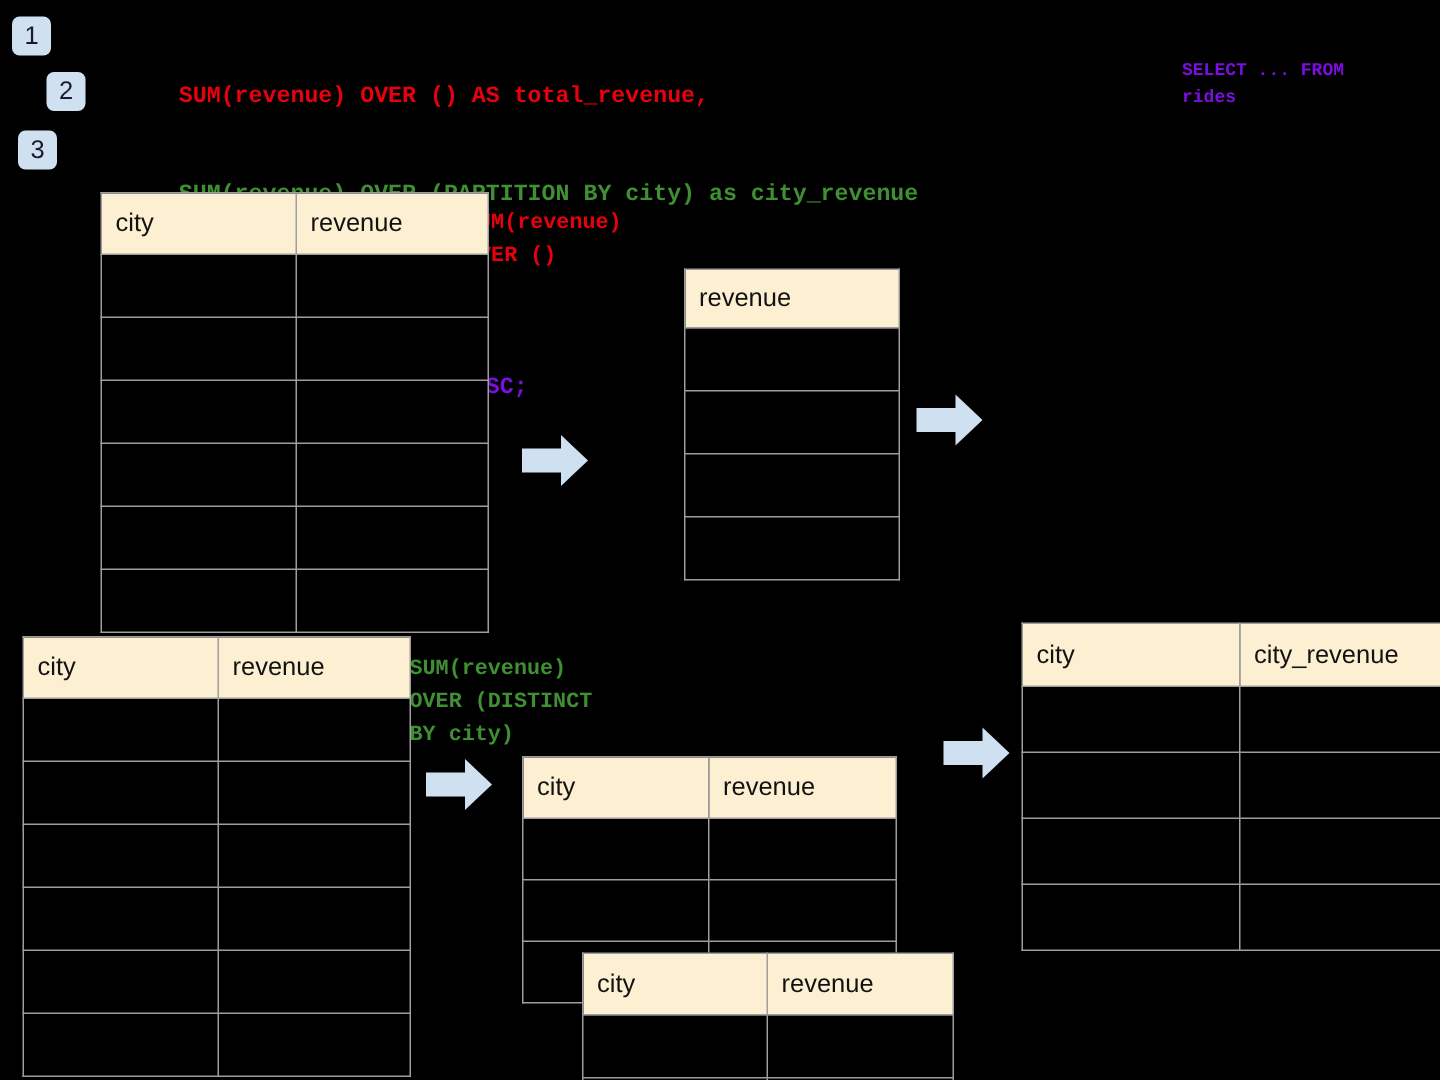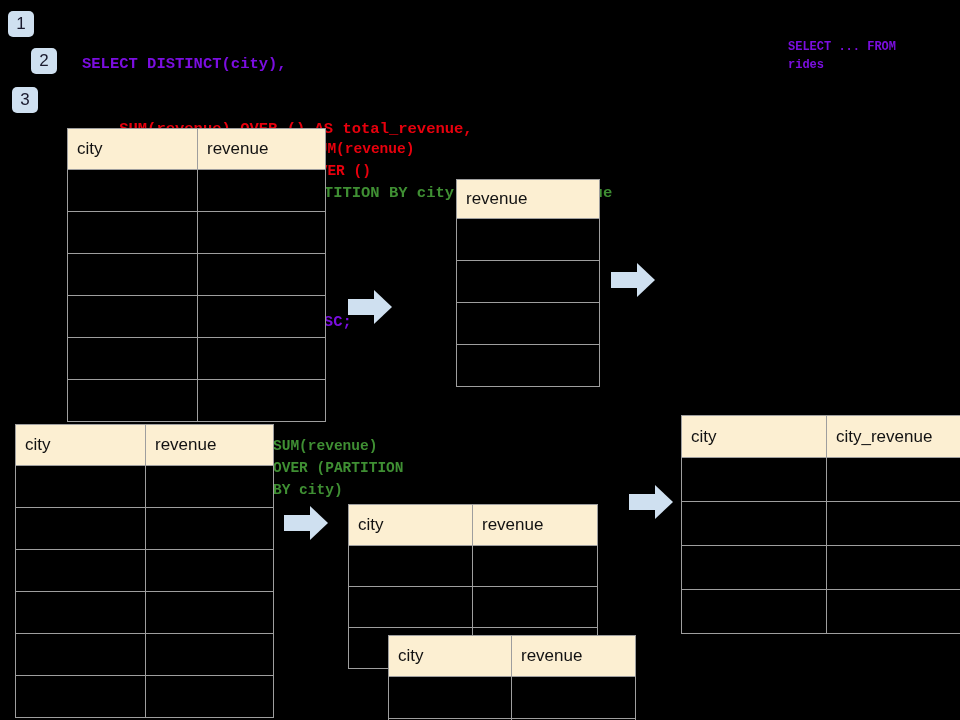--- a/index.html
+++ b/index.html
@@ -120,35 +120,34 @@
 </head>
 <body>
 
 <div id="canvas">
 
   <div class="step-badge" style="left:8px;  top:11px;">1</div>
   <div class="step-badge" style="left:31px; top:48px;">2</div>
   <div class="step-badge" style="left:12px; top:87px;">3</div>
 
   <div class="sql-block" style="left:82px; top:11px;">
-    <div class="sql-line c-purple">SELECT DISTINCT(city),</div>
     <div class="sql-line c-red">    SUM(revenue) OVER () AS total_revenue,</div>
     <div class="sql-line c-green">    SUM(revenue) OVER (PARTITION BY city) as city_revenue</div>
     <div class="sql-line c-purple">  FROM rides</div>
     <div class="sql-line c-purple">  ORDER by city_revenue DESC;</div>
   </div>
 
   <div class="sql-note" style="left:788px; top:38px;">SELECT ... FROM
 rides</div>
 
   <div class="annot red" style="left:310px; top:138px;">SUM(revenue)
 OVER ()</div>
 
   <div class="annot green" style="left:273px; top:435px;">SUM(revenue)
-OVER (PARTITION
+OVER (DISTINCT
 BY city)</div>
 
   <table class="tbl" style="left:67px; top:128px; width:239px;">
     <thead>
       <tr>
         <th style="width:120px; height:40px;">city</th>
         <th style="width:118px; height:40px;">revenue</th>
       </tr>
     </thead>
     <tbody>

